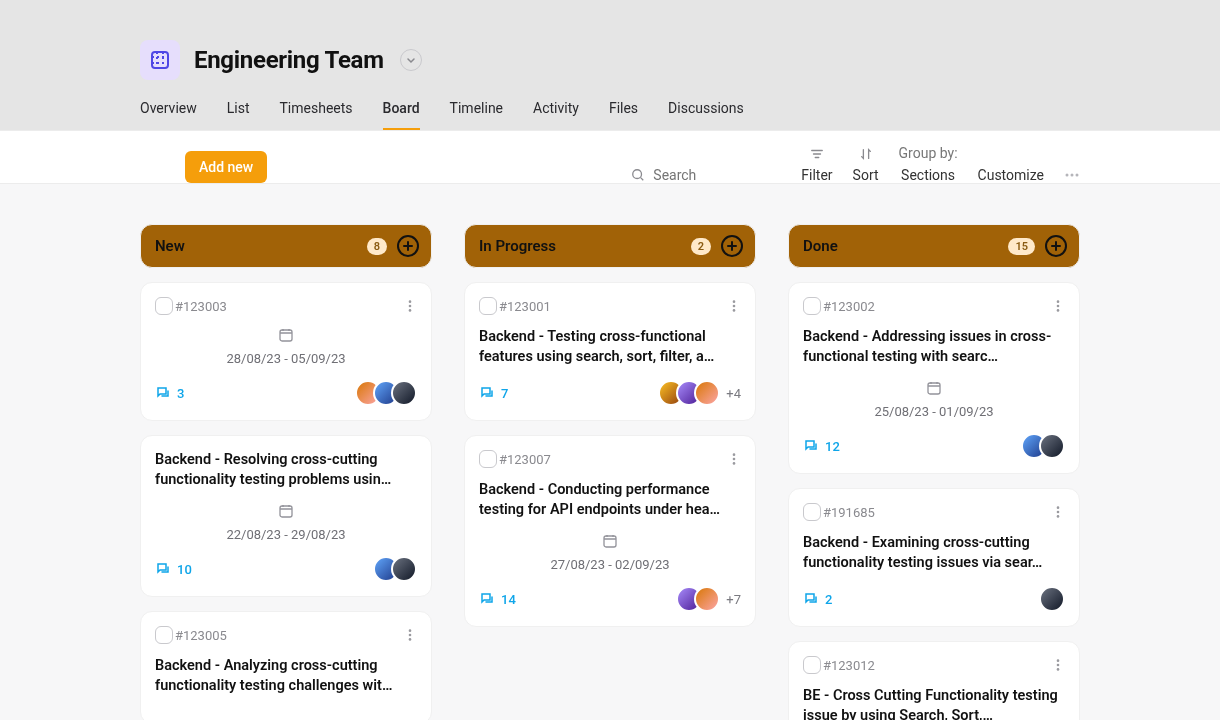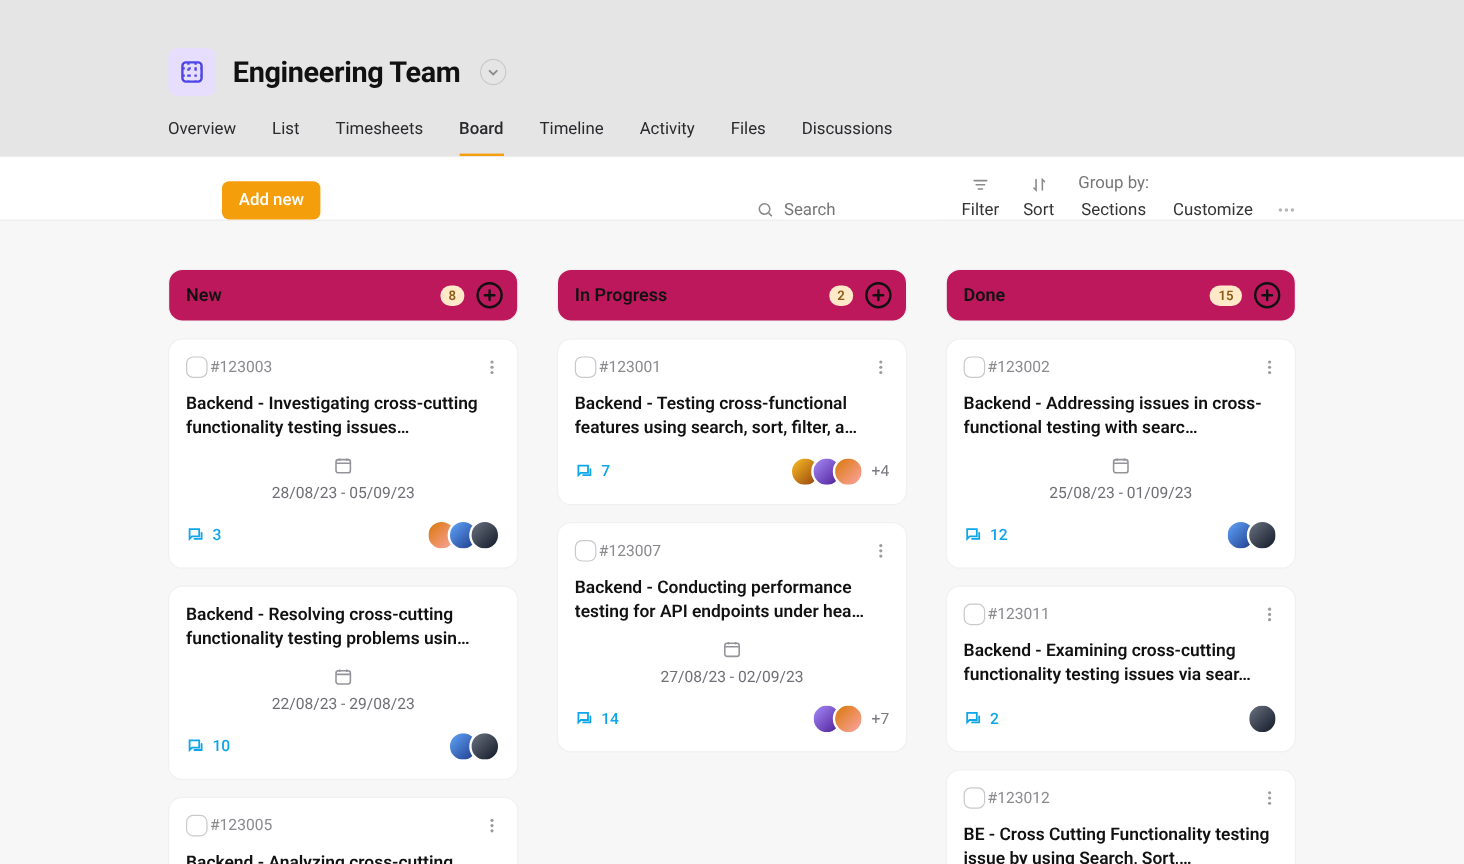--- a/index.html
+++ b/index.html
@@ -20,21 +20,21 @@
 .toolbar-spacer { flex: 1; }
 .search { display: flex; align-items: center; gap: 8px; color: #8a8a8f; font-size: 14px; width: 150px; }
 .search input { border: none; outline: none; font-size: 14px; color: #000000; width: 100%; }
 .tool { display: flex; align-items: center; gap: 6px; font-size: 14px; color: #333; cursor: pointer; flex-direction: column; }
 .tool.secondary { color: #333; }
 .tool .ico { color: #8a8a8f; display: inline-flex; }
 .groupby-label { color: #777; }
 .more-dots { color: #b5b5ba; cursor: pointer; display: inline-flex; }
 .board { display: flex; gap: 32px; padding: 40px 140px 0 140px; }
 .column { width: 330px; }
-.col-header { background: #be185d; border: 1px solid #f0f0f0; border-radius: 12px; height: 44px; display: flex; align-items: center; padding: 0 12px 0 14px; margin-bottom: 14px; }
+.col-header { background: #a16207; border: 1px solid #f0f0f0; border-radius: 12px; height: 44px; display: flex; align-items: center; padding: 0 12px 0 14px; margin-bottom: 14px; }
 .col-title { font-weight: 600; font-size: 15px; }
 .col-spacer { flex: 1; }
 .badge { background: #ffe9c9; color: #8a5b12; font-size: 11px; font-weight: 600; border-radius: 10px; padding: 2px 7px; min-width: 18px; text-align: center; }
 .col-add { width: 22px; height: 22px; border: 2px solid #111; border-radius: 50%; display: flex; align-items: center; justify-content: center; cursor: pointer; margin-left: 10px; }
 .card { background: #fff; border: 1px solid #f0f0f0; border-radius: 12px; padding: 14px; margin-bottom: 14px; }
 .card-top { display: flex; align-items: center; gap: 2px; margin-bottom: 12px; }
 .checkbox { width: 18px; height: 18px; border: 1.5px solid #c9c9cd; border-radius: 6px; cursor: pointer; flex-shrink: 0; }
 .ticket-id { color: #8a8a8f; font-size: 13px; }
 .alert-dot { width: 14px; height: 14px; background: #ef4444; color: #fff; border-radius: 50%; display: flex; align-items: center; justify-content: center; font-size: 10px; font-weight: 700; }
 .dots-v { color: #9a9a9f; cursor: pointer; display: inline-flex; margin-left: auto; }
@@ -152,21 +152,20 @@
       <span class="ticket-id">#123003</span>
       <span style="flex:1"></span>
           <span class="dots-v">
             <svg width="14" height="14" viewBox="0 0 16 16" fill="#9a9a9f">
               <circle cx="8" cy="3" r="1.5"></circle>
               <circle cx="8" cy="8" r="1.5"></circle>
               <circle cx="8" cy="13" r="1.5"></circle>
             </svg>
           </span>
         </div>
-        <div class="card-title">Backend - Investigating cross-cutting functionality testing issues…</div>
         <div class="date-row">
           <span class="date-ico">
             <svg width="16" height="16" viewBox="0 0 16 16" fill="none" stroke="#93939a" stroke-width="1.3">
               <rect x="2" y="3" width="12" height="11" rx="2"></rect>
               <path d="M2 6h12M5 2v2M11 2v2"></path>
             </svg>
           </span>
           <span>28/08/23 - 05/09/23</span>
         </div>
         <div class="bottom-row">
@@ -364,21 +363,21 @@
           <span class="bottom-spacer"></span>
           <span class="avatars">
             <span class="avatar a2"></span>
             <span class="avatar a3"></span>
           </span>
         </div>
       </div>
       <div class="card">
         <div class="card-top">
       <span class="checkbox"></span>
-      <span class="ticket-id">#123011</span>
+      <span class="ticket-id">#191685</span>
       <span style="flex:1"></span>
           <span class="dots-v">
             <svg width="14" height="14" viewBox="0 0 16 16" fill="#9a9a9f">
               <circle cx="8" cy="3" r="1.5"></circle>
               <circle cx="8" cy="8" r="1.5"></circle>
               <circle cx="8" cy="13" r="1.5"></circle>
             </svg>
           </span>
         </div>
         <div class="card-title">Backend - Examining cross-cutting functionality testing issues via sear…</div>

